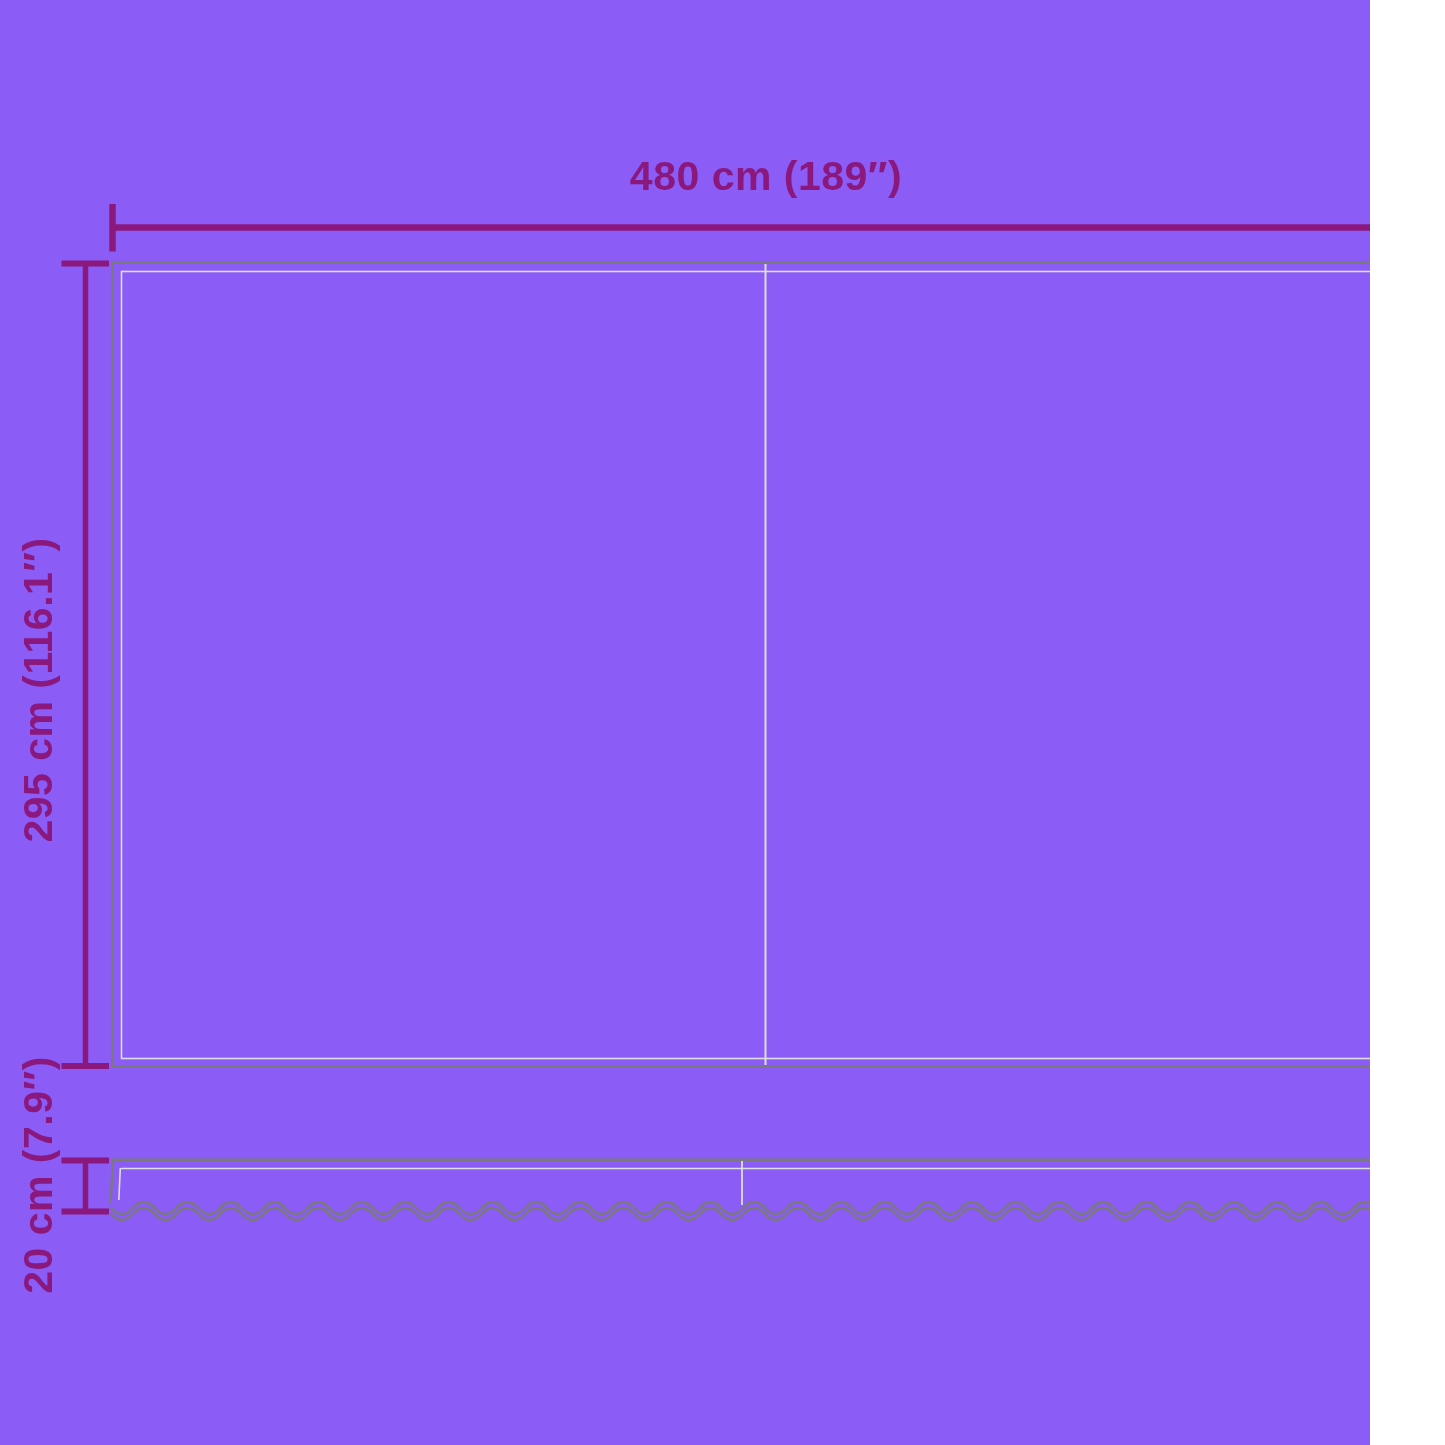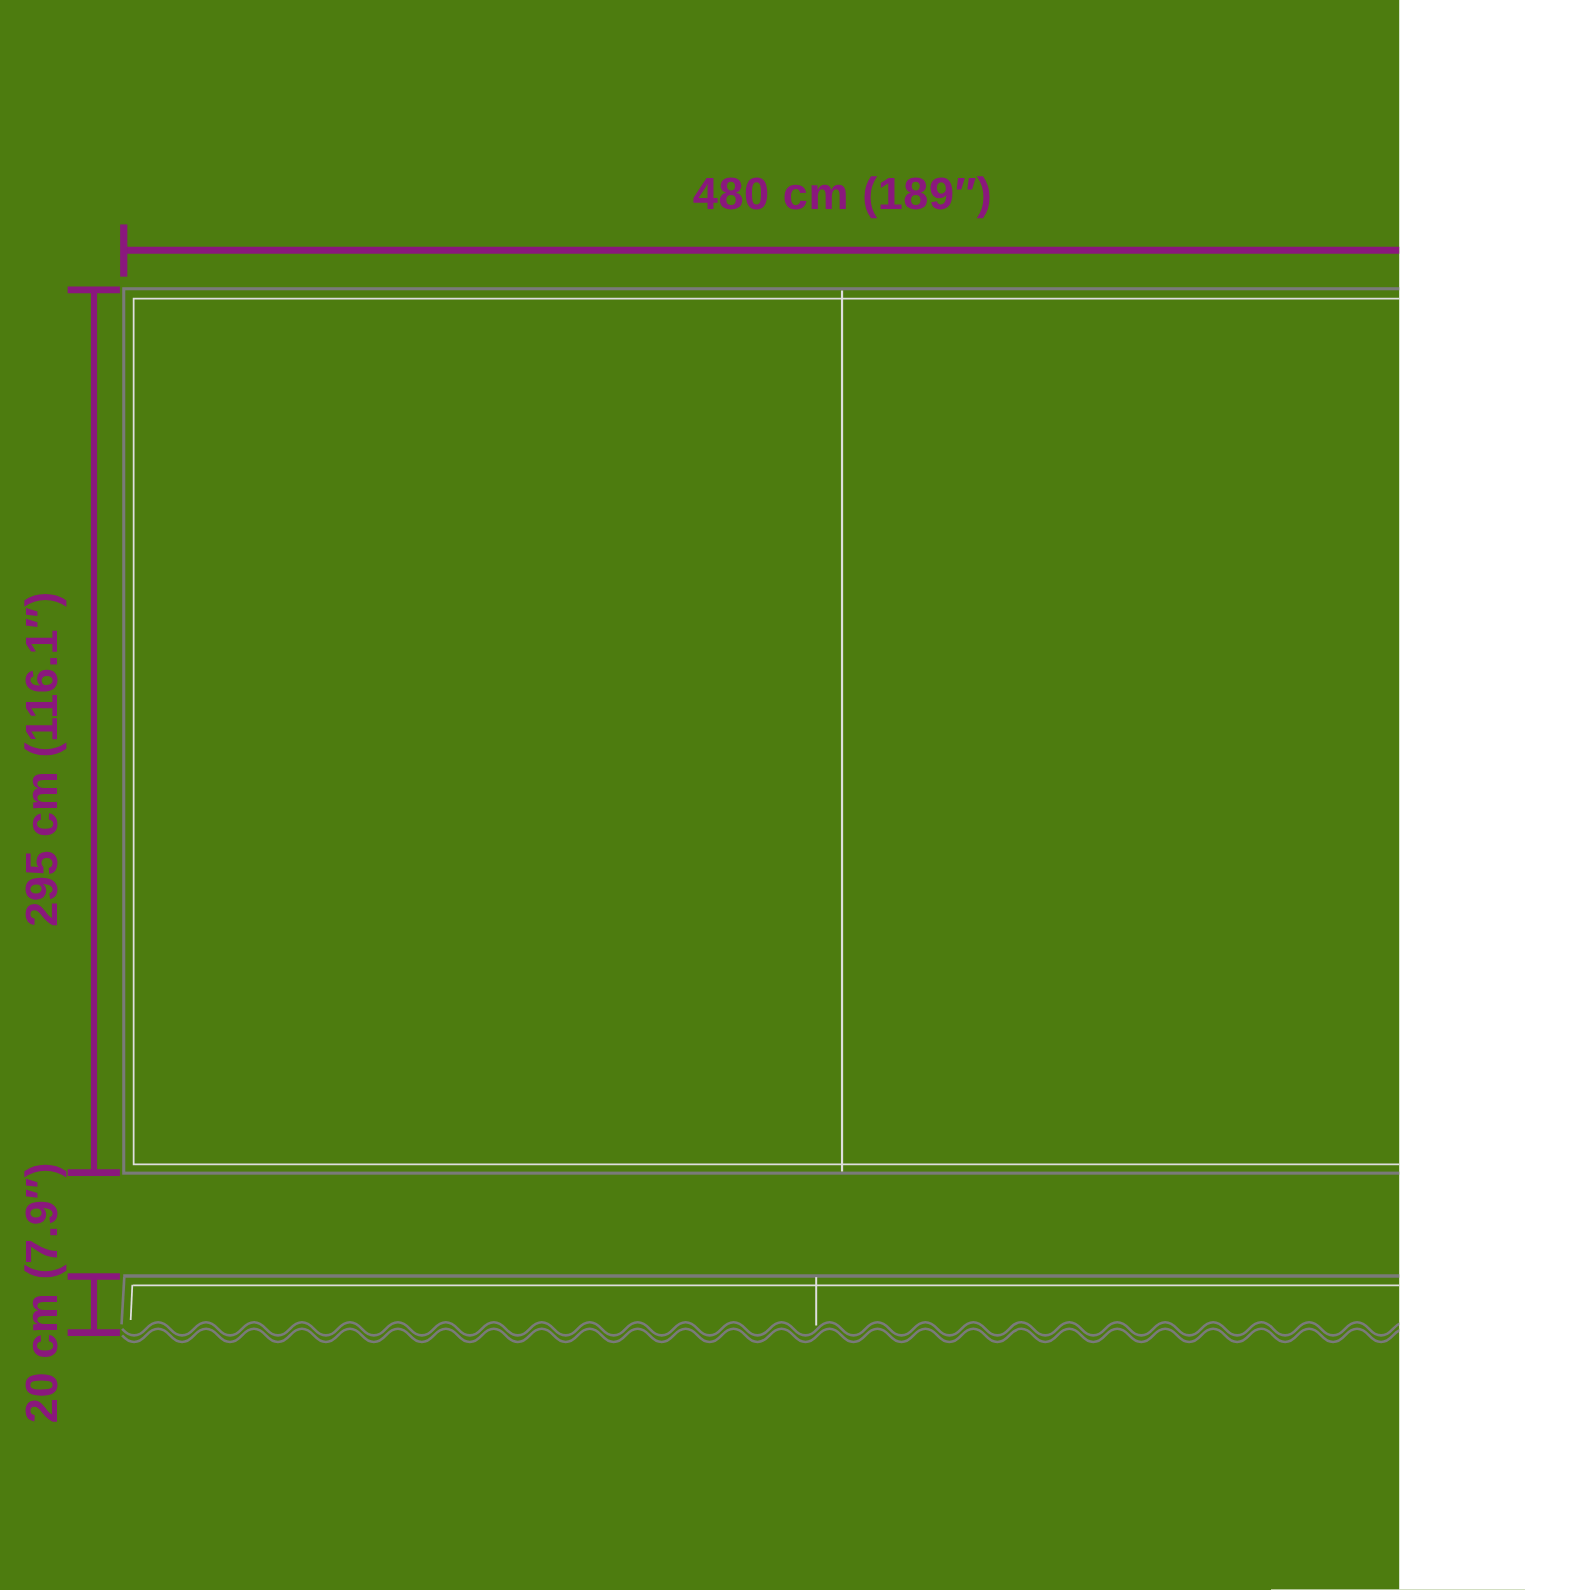--- a/index.html
+++ b/index.html
@@ -2,23 +2,23 @@
 <html><head>
 <meta charset="utf-8">
 <style>
   html, body {
     margin: 0;
     padding: 0;
     background: #ffffff;
   }
   .stage {
     position: relative;
-    width: 1272px;
+    width: 1370px;
     height: 1445px;
-    background: #4d7c0f;
+    background: #8b5cf6;
     overflow: hidden;
   }
   svg { display: block; }
   .dim-label {
     font-family: "Liberation Sans", sans-serif;
     font-weight: 700;
     font-size: 41px;
     letter-spacing: 0.5px;
   }
 </style>

